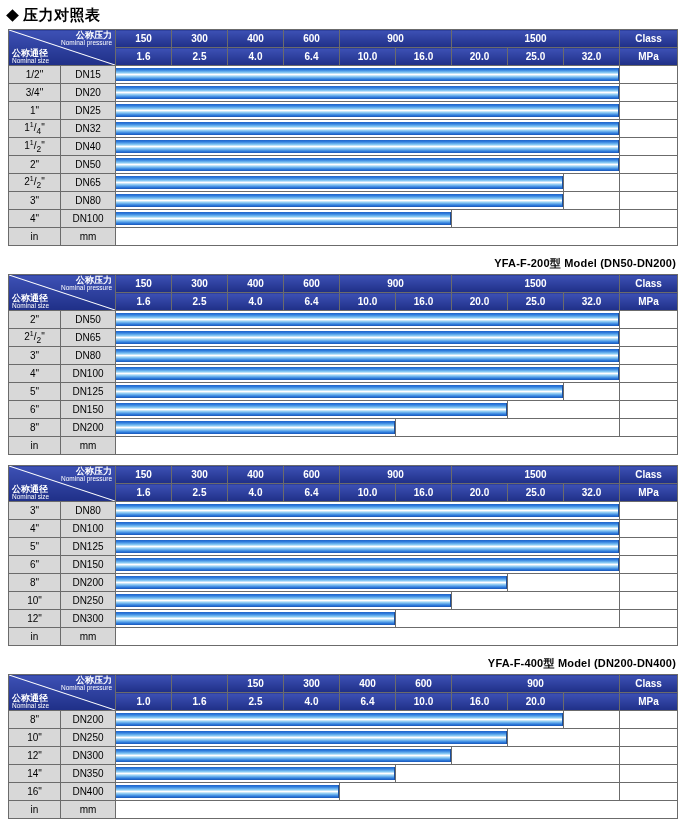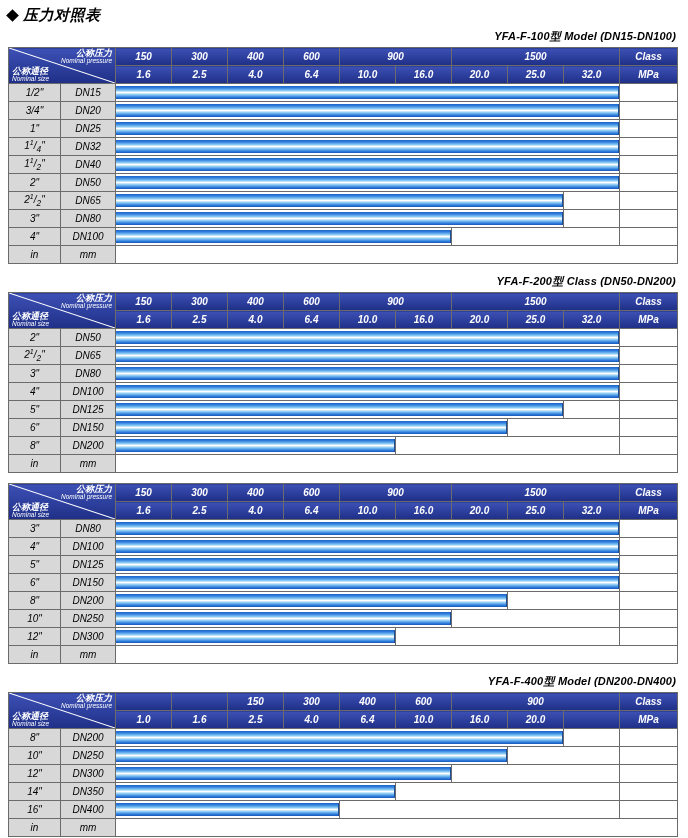--- a/index.html
+++ b/index.html
@@ -3,21 +3,21 @@
 <meta charset="utf-8">
 <style>
   html,body{margin:0;padding:0;}
   body{
     width:688px;height:838px;
     background:#ffffff;
     font-family:"Liberation Sans", sans-serif;
     color:#000;
     -webkit-font-smoothing:none;
   }
-  .page{position:relative;width:688px;height:838px;font-style:italic;}
+  .page{position:relative;width:688px;height:838px;}
 
   
   .title-row{
     display:flex;align-items:center;
     padding:6px 0 4px 8px;
   }
   .diamond{
     width:9px;height:9px;background:#000;
     transform:rotate(45deg);
     margin-right:6px;
@@ -108,21 +108,20 @@
 
 <div class="page">
 
   <div class="title-row">
     <span class="diamond"></span>
     <span class="title-cn">压力对照表</span>
   </div>
 
   <div id="tables-host">
       <div class="block">
-        <div class="block-caption">YFA-F-100型  Model (DN15-DN100)</div>
         <table class="pt">
           <colgroup>
             <col style="width: 52px;">
             <col style="width: 55px;">
             <col style="width: 56px;">
             <col style="width: 56px;">
             <col style="width: 56px;">
             <col style="width: 56px;">
             <col style="width: 56px;">
             <col style="width: 56px;">
@@ -243,21 +242,21 @@
             </tr>
             <tr>
               <td class="unit">in</td>
               <td class="unit">mm</td>
               <td class="blank" colspan="10"></td>
             </tr>
           </tbody>
         </table>
       </div>
       <div class="block">
-        <div class="block-caption">YFA-F-200型  Class (DN50-DN200)</div>
+        <div class="block-caption">YFA-F-200型  Model (DN50-DN200)</div>
         <table class="pt">
           <colgroup>
             <col style="width: 52px;">
             <col style="width: 55px;">
             <col style="width: 56px;">
             <col style="width: 56px;">
             <col style="width: 56px;">
             <col style="width: 56px;">
             <col style="width: 56px;">
             <col style="width: 56px;">

